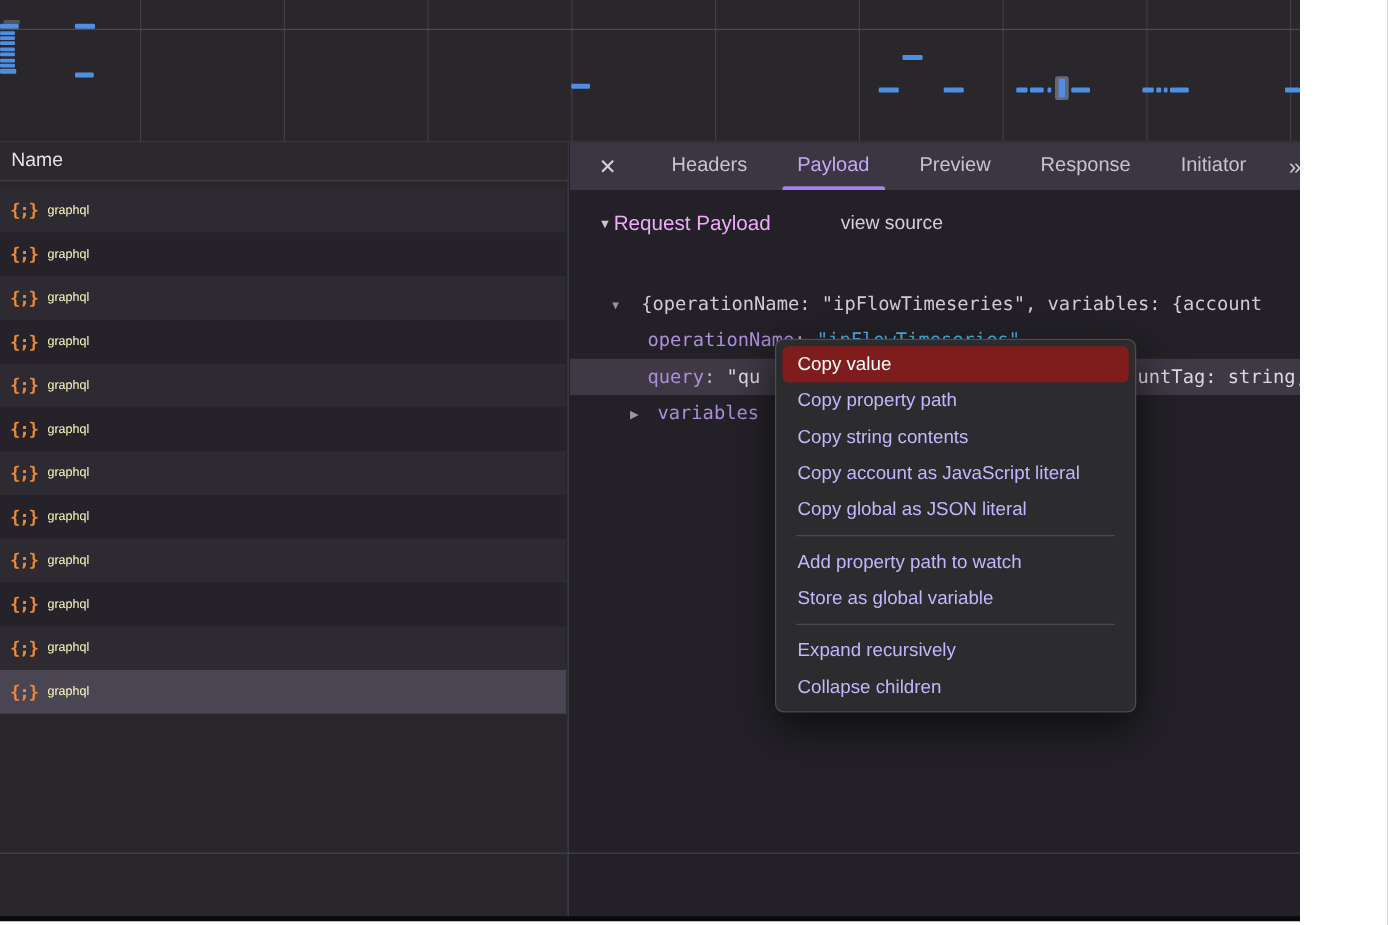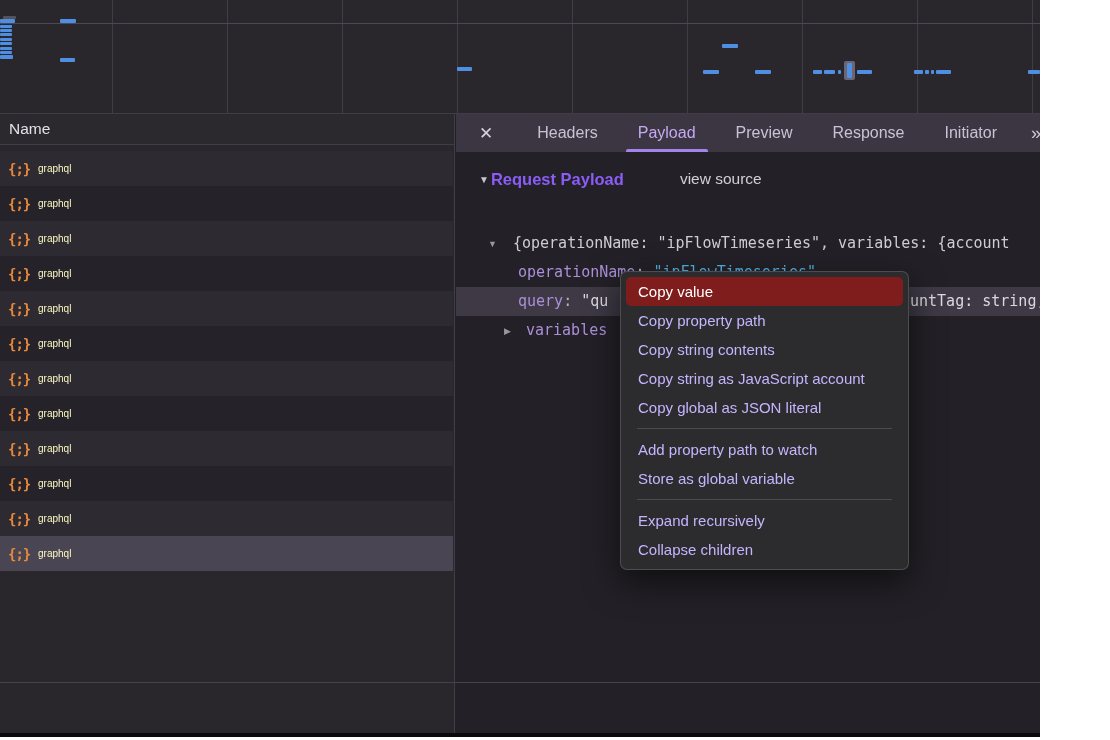--- a/index.html
+++ b/index.html
@@ -42,21 +42,21 @@
   .tab{position:relative;height:100%;display:flex;align-items:center;padding:0 20px;
        font-size:16px;color:#c9c2d4;}
   .tab.active{color:#c4a9f4;}
   .tab.active::after{content:"";position:absolute;left:8px;right:8px;bottom:0;height:3px;
        background:#a583ec;border-radius:2px 2px 0 0;}
   .overflow-chevrons{margin-left:14px;font-size:18px;color:#cfcad8;letter-spacing:-2px;}
 
   .payload{position:absolute;left:0;top:38px;right:0;bottom:0;overflow:hidden;}
   .ph-row{position:absolute;left:0;top:14px;height:26px;display:flex;align-items:center;}
   .ph-tri{margin-left:23px;font-size:10px;color:#c8c5cc;}
-  .ph-title{font-size:16.5px;font-weight:bold;color:#8b5cf6;margin-left:2px;}
+  .ph-title{font-size:16.5px;font-weight:normal;color:#f0abfc;margin-left:2px;}
   .view-source{font-size:15.5px;color:#d2cfd6;margin-left:56px;}
 
   .tree{position:absolute;left:0;top:77px;right:0;font-family:"DejaVu Sans Mono",monospace;
         font-size:15px;white-space:nowrap;}
   .t-row{position:relative;height:29px;line-height:29px;overflow:hidden;}
   .t-row.selected{background:#3e3945;}
   .tri{display:inline-block;font-size:9px;color:#9a96a0;vertical-align:1px;
        font-family:"Liberation Sans",sans-serif;}
   .c-summary{color:#cfccd4;}
   .c-key{color:#ab8fd9;}
@@ -219,21 +219,21 @@
       </div>
     </div>
 
     <div class="list-bottom-sep"></div>
     <div class="black-strip"></div>
 
     <div class="context-menu" id="menu">
         <div class="menu-item hl">Copy value</div>
         <div class="menu-item">Copy property path</div>
         <div class="menu-item">Copy string contents</div>
-        <div class="menu-item">Copy string as JavaScript account</div>
+        <div class="menu-item">Copy account as JavaScript literal</div>
         <div class="menu-item">Copy global as JSON literal</div>
         <div class="menu-sep"></div>
         <div class="menu-item">Add property path to watch</div>
         <div class="menu-item">Store as global variable</div>
         <div class="menu-sep"></div>
         <div class="menu-item">Expand recursively</div>
         <div class="menu-item">Collapse children</div>
       </div>
   </div>
 </div>

